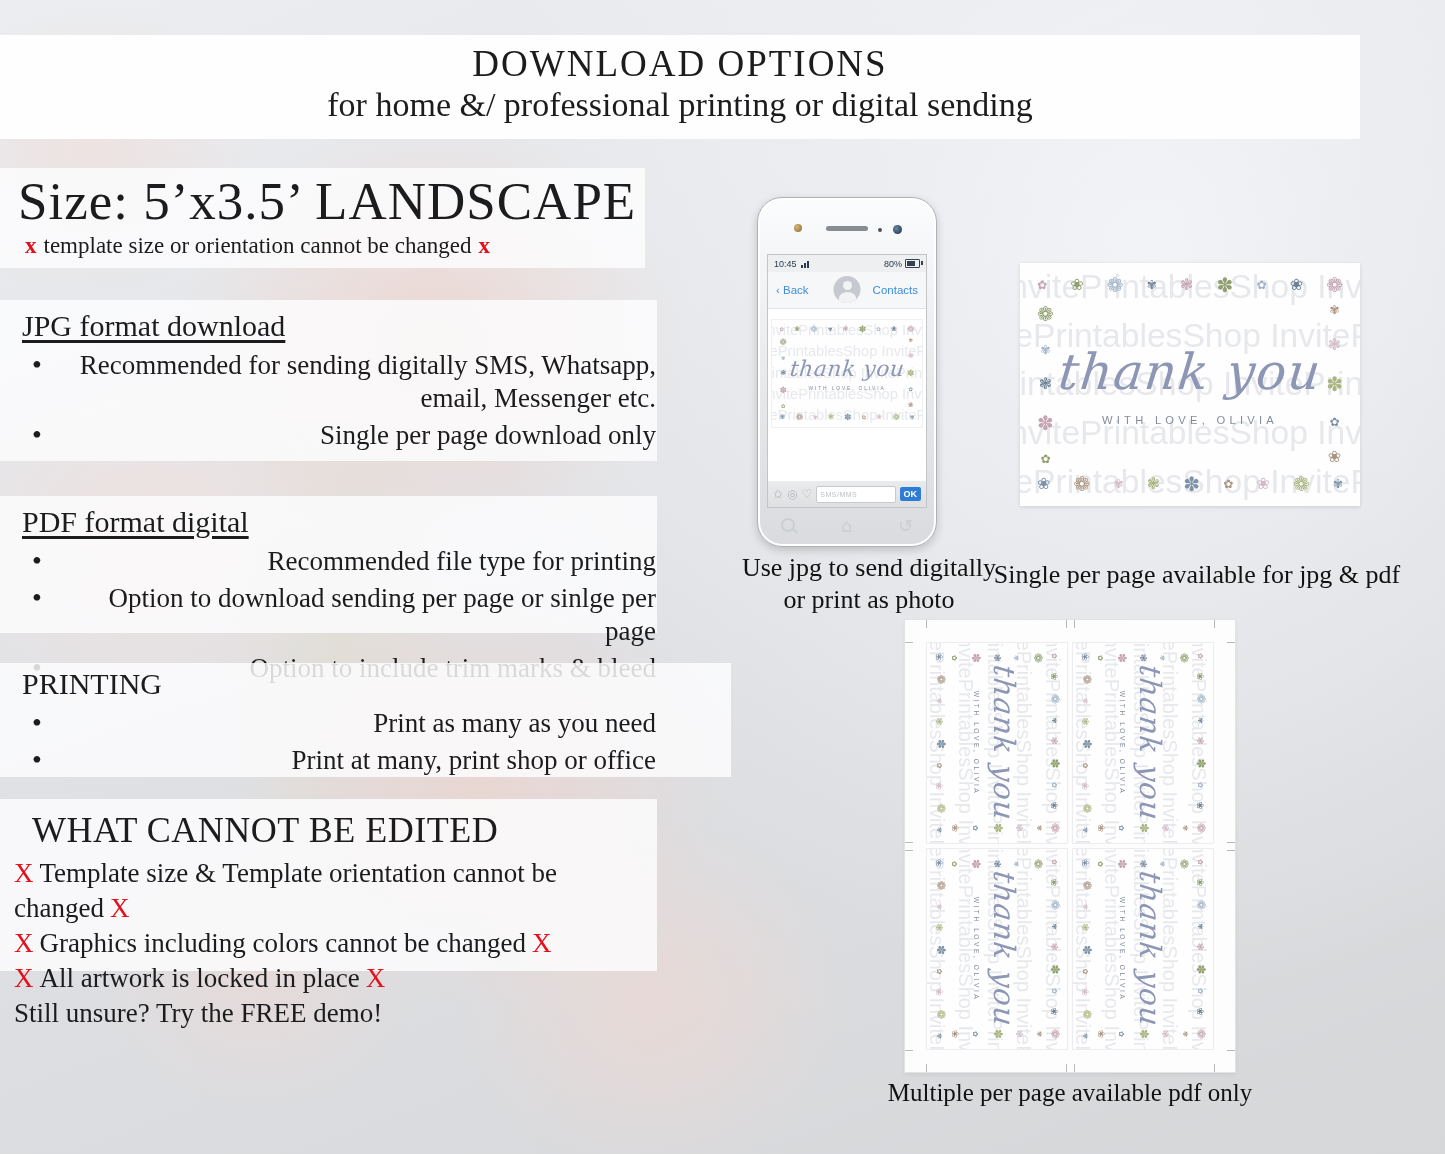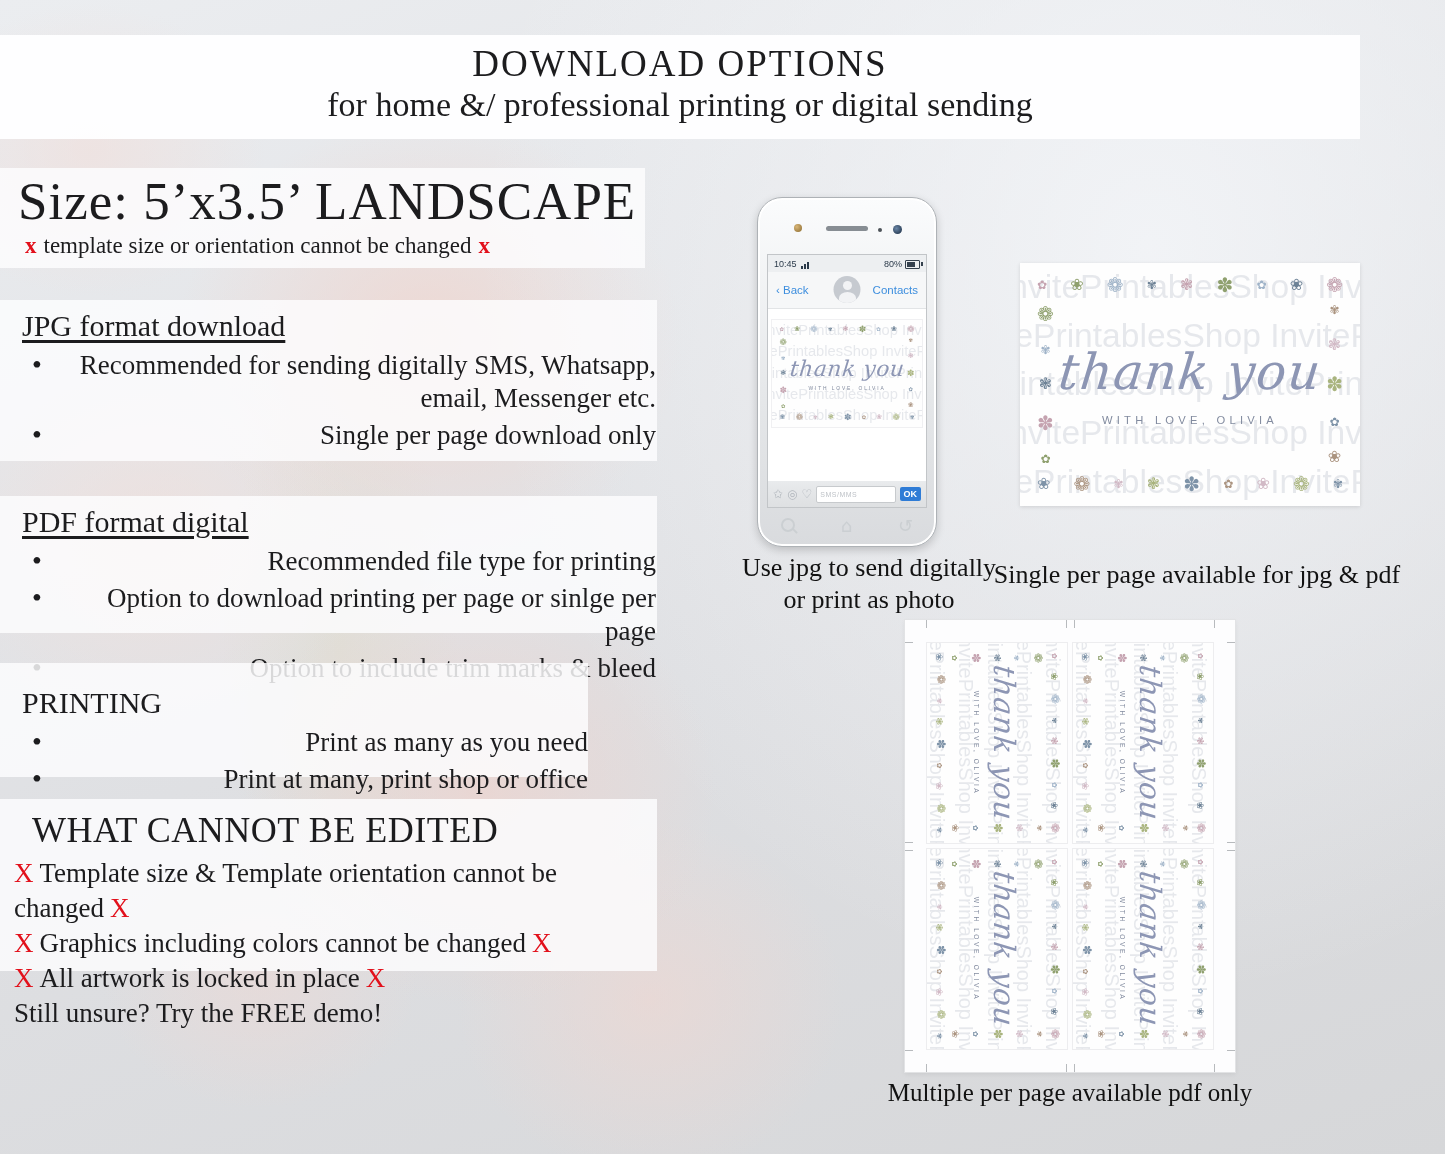--- a/index.html
+++ b/index.html
@@ -24,21 +24,21 @@
   
   #band-size{top:168px;width:645px;height:100px;padding:6px 0 0 18px;}
   .size-heading{font-size:53px;letter-spacing:1px;line-height:1.05;}
   .size-note{font-size:23px;margin-top:3px;}
   .xr{color:#e2101b;}
   .b{font-weight:bold;}
   .xr{margin:0 7px;}
   
   #band-jpg{top:300px;width:657px;height:161px;padding:9px 0 0 22px;}
   #band-pdf{top:496px;width:657px;height:137px;padding:9px 0 0 22px;}
-  #band-printing{top:663px;width:588px;height:114px;padding:23px 0 0 22px;}
+  #band-printing{top:663px;width:731px;height:114px;padding:4px 0 0 22px;}
   .sec-heading{font-size:30px;}
   .u{text-decoration:underline;text-underline-offset:4px;}
   ul.bul{list-style:none;margin:6px 0 0 0;padding:0;font-size:27px;line-height:1.22;}
   ul.bul li{position:relative;padding-left:34px;margin-bottom:4px;max-width:600px;text-align:right;}
   ul.bul li::before{content:"\2022";position:absolute;left:10px;top:-1px;font-size:28px;}
   
   #band-edit{top:799px;width:657px;height:172px;padding:8px 0 0 14px;font-size:27px;line-height:1.3;}
   #edit-heading{font-size:36px;padding-left:18px;letter-spacing:0.5px;margin-bottom:2px;}
   .xline .xr{margin:0 6px 0 0;}
   .xline .xr.tail{margin:0 0 0 6px;}
@@ -55,21 +55,21 @@
   #cam{position:absolute;left:36px;top:26px;width:8px;height:8px;border-radius:50%;
     background:radial-gradient(circle at 35% 35%,#d9b678,#8a6a2e);}
   #speaker{position:absolute;left:50%;top:28px;transform:translateX(-50%);width:42px;height:5px;border-radius:3px;background:#878d93;}
   #sensor1{position:absolute;right:54px;top:30px;width:4px;height:4px;border-radius:50%;background:#4c5258;}
   #sensor2{position:absolute;right:34px;top:27px;width:9px;height:9px;border-radius:50%;
     background:radial-gradient(circle at 38% 38%,#6b87a8,#15273c);}
   #screen{position:absolute;left:9px;right:9px;top:56px;height:254px;background:#ffffff;border:1px solid #c2c5c8;
     display:flex;flex-direction:column;box-sizing:border-box;}
   .statusbar{height:17px;background:#edeff1;display:flex;justify-content:space-between;align-items:center;
     padding:0 6px;font-family:"Liberation Sans",sans-serif;font-size:9px;color:#2b3a4a;}
-  .st-left,.st-right{display:inline-flex;align-items:flex-end;}
+  .st-left,.st-right{display:inline-flex;align-items:center;}
   .signal{display:inline-flex;align-items:flex-end;height:8px;margin-left:3px;}
   .signal i{display:inline-block;width:2px;margin-left:1px;background:#2b3a4a;}
   .signal i:nth-child(1){height:3px;} .signal i:nth-child(2){height:5px;} .signal i:nth-child(3){height:7px;}
   .batt{display:inline-block;width:13px;height:7px;border:1px solid #35414e;border-radius:1px;position:relative;margin-left:3px;}
   .batt::before{content:"";position:absolute;left:1px;top:1px;bottom:1px;width:8px;background:#35414e;}
   .batt::after{content:"";position:absolute;right:-4px;top:1px;width:2px;height:4px;background:#35414e;}
   .navrow{height:36px;background:#f6f7f8;border-bottom:1px solid #e2e4e6;position:relative;
     display:flex;align-items:center;justify-content:space-between;padding:0 8px;
     font-family:"Liberation Sans",sans-serif;font-size:11.5px;color:#3d8ede;}
   .avatar{position:absolute;left:50%;top:4px;transform:translateX(-50%);width:27px;height:27px;border-radius:50%;
@@ -139,21 +139,21 @@
     <ul class="bul">
       <li>Recommended for sending digitally SMS, Whatsapp, email, Messenger etc.</li>
       <li>Single per page download only</li>
     </ul>
   </section>
 
   <section id="band-pdf" class="band">
     <div class="sec-heading u">PDF format digital</div>
     <ul class="bul">
       <li>Recommended file type for printing</li>
-      <li>Option to download printing per page or sinlge per page</li>
+      <li>Option to download sending per page or sinlge per page</li>
       <li>Option to include trim marks &amp; bleed</li>
     </ul>
   </section>
 
   <section id="band-printing" class="band">
     <div class="sec-heading">PRINTING</div>
     <ul class="bul">
       <li>Print as many as you need</li>
       <li>Print at many, print shop or office</li>
     </ul>

